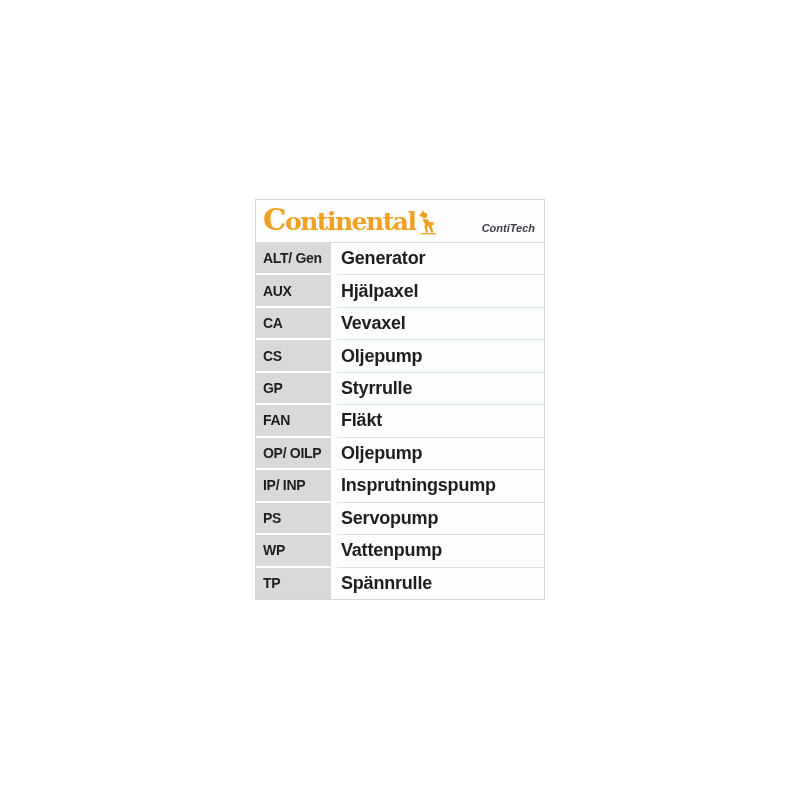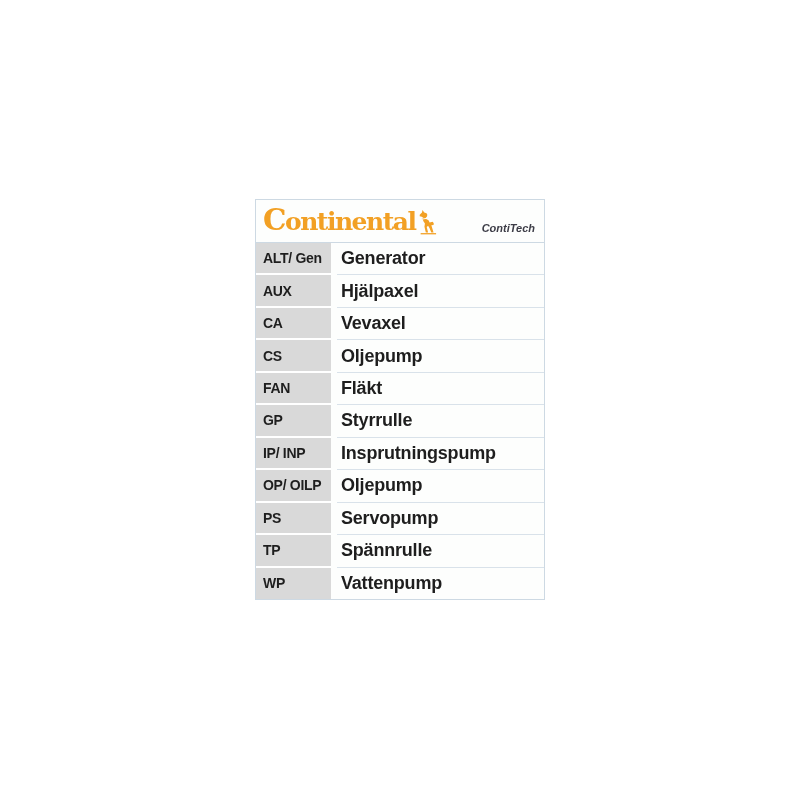--- a/index.html
+++ b/index.html
@@ -101,43 +101,43 @@
       </div>
       <div class="row">
         <div class="abbr">CA</div>
         <div class="desc">Vevaxel</div>
       </div>
       <div class="row">
         <div class="abbr">CS</div>
         <div class="desc">Oljepump</div>
       </div>
       <div class="row">
+        <div class="abbr">GP</div>
+        <div class="desc">Styrrulle</div>
+      </div>
+      <div class="row">
         <div class="abbr">FAN</div>
         <div class="desc">Fläkt</div>
       </div>
       <div class="row">
-        <div class="abbr">GP</div>
-        <div class="desc">Styrrulle</div>
+        <div class="abbr">OP/ OILP</div>
+        <div class="desc">Oljepump</div>
       </div>
       <div class="row">
         <div class="abbr">IP/ INP</div>
         <div class="desc">Insprutningspump</div>
       </div>
       <div class="row">
-        <div class="abbr">OP/ OILP</div>
-        <div class="desc">Oljepump</div>
-      </div>
-      <div class="row">
         <div class="abbr">PS</div>
         <div class="desc">Servopump</div>
       </div>
       <div class="row">
+        <div class="abbr">WP</div>
+        <div class="desc">Vattenpump</div>
+      </div>
+      <div class="row">
         <div class="abbr">TP</div>
         <div class="desc">Spännrulle</div>
-      </div>
-      <div class="row">
-        <div class="abbr">WP</div>
-        <div class="desc">Vattenpump</div>
       </div>
     </div>
 
   </div>
 </div>
 
 </body></html>

